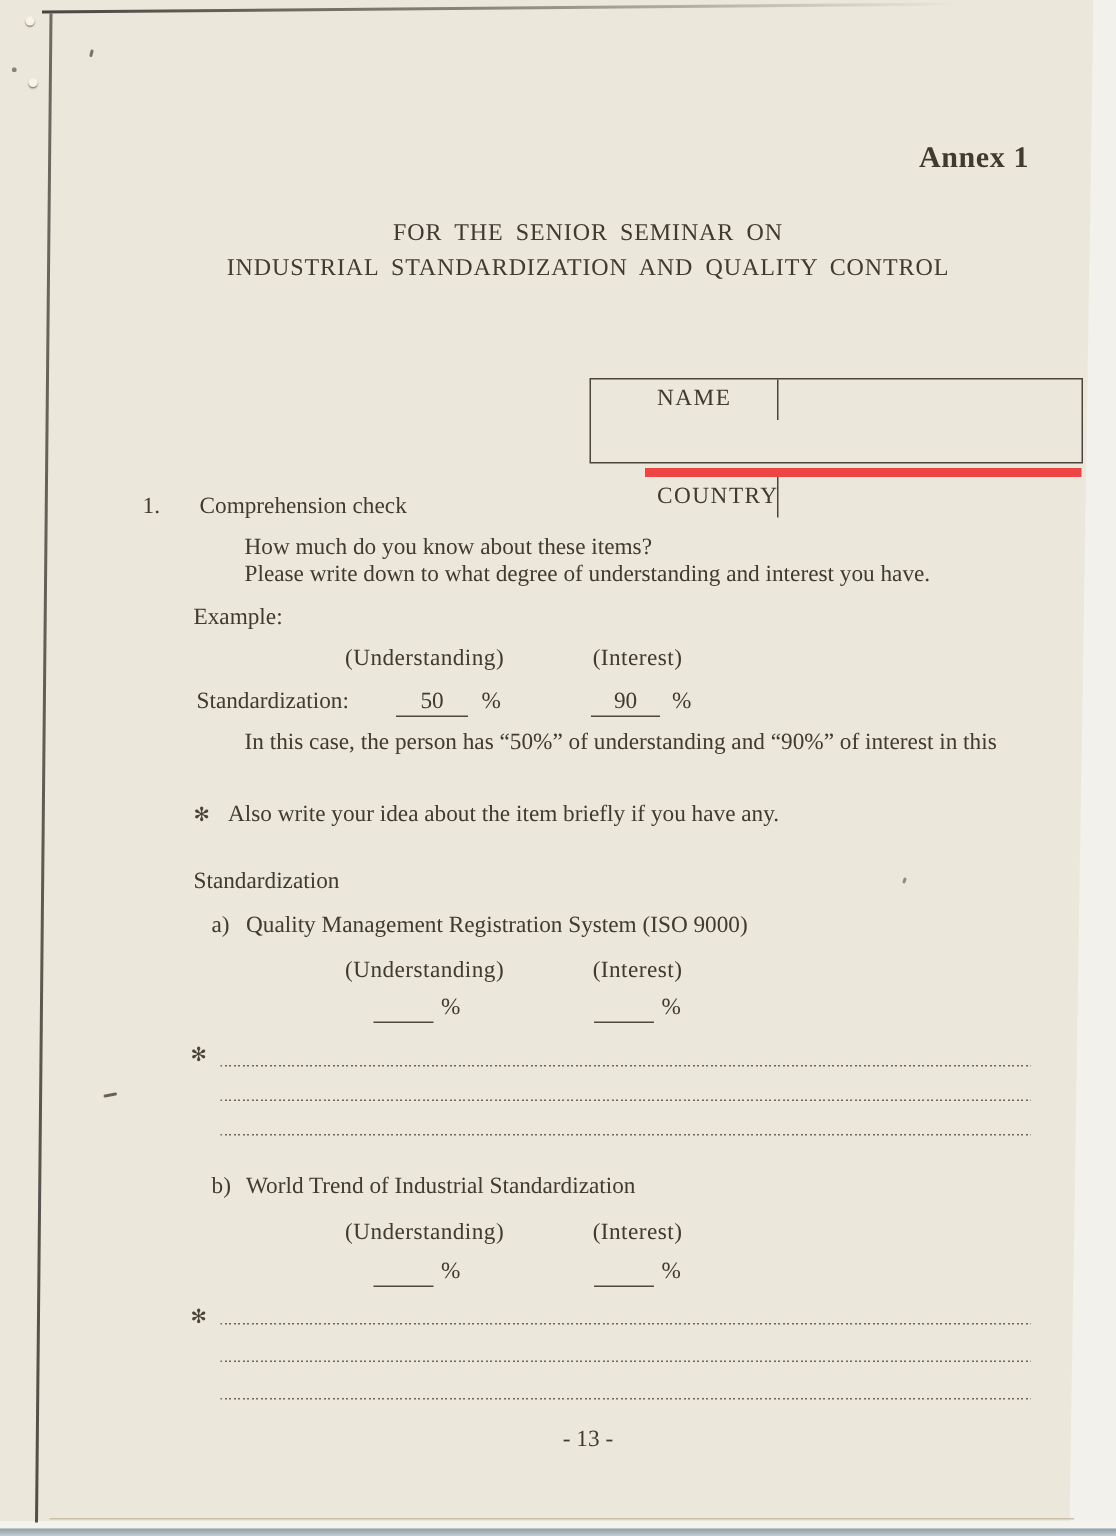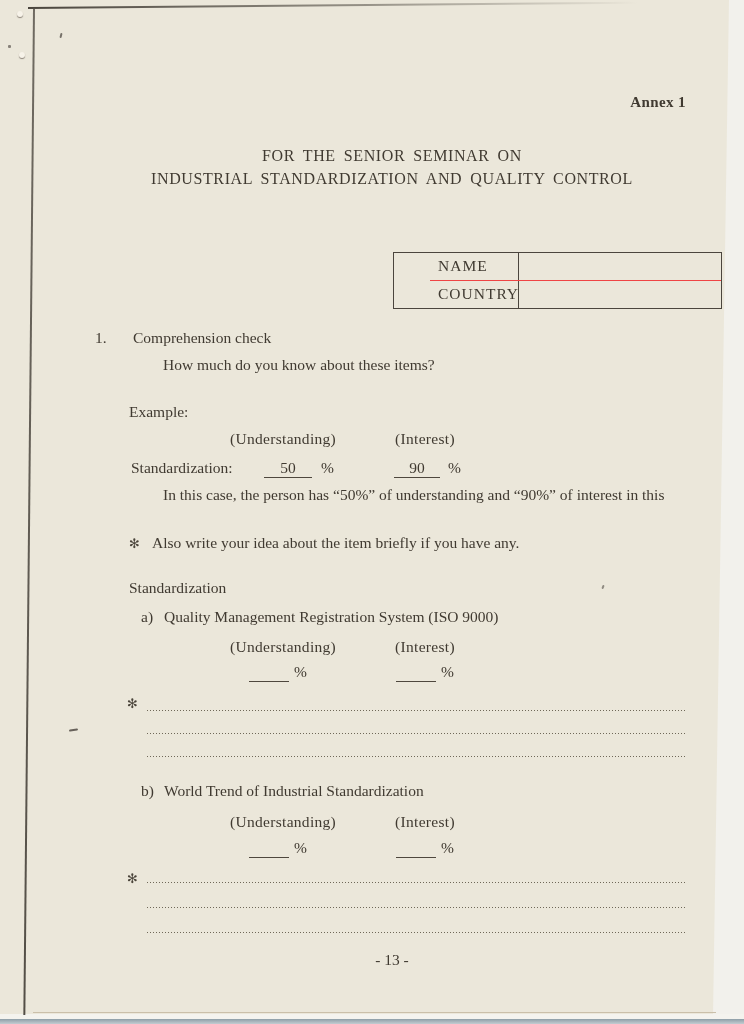--- a/index.html
+++ b/index.html
@@ -37,42 +37,42 @@
     border-bottom:1.3px solid #4e473d;}
   .pct{position:absolute;}
   .mark{position:absolute;font-family:"DejaVu Sans",sans-serif;font-size:13px;color:#4a443a;}
   .dotline{position:absolute;height:2px;
     background-image:repeating-linear-gradient(to right,#6f6858 0,#6f6858 1.2px,transparent 1.2px,transparent 3px);
     background-size:100% 1.4px;background-repeat:no-repeat;}
   
   .info-table{position:absolute;left:393px;top:252px;width:291px;height:55px;
     border:1.5px solid #4b453d;padding-left:36px;}
   .info-row{display:flex;height:27px;}
-  .info-row + .info-row{border-top:1px solid #ef4444;}
+  .info-row + .info-row{border-top:6px solid #ef4444;margin-top:32px;}
   .info-label{width:89px;border-right:1px solid #4b453d;padding:4px 0 0 8px;
     letter-spacing:1px;box-sizing:border-box;}
   .info-value{flex:1;}
 </style>
 </head>
 <body>
 
 <div class="scan-right-strip"></div>
 <div class="scan-bottom-strip"></div>
 <div class="scan-bottom-bar"></div>
 <div class="fold-top"></div>
 <div class="fold-left"></div>
 <div class="fold-bottom"></div>
 <div class="staple" style="left:17px;top:11px;"></div>
 <div class="staple" style="left:19px;top:52px;"></div>
 <div class="speck" style="left:60px;top:33px;width:2px;height:5px;transform:rotate(14deg);opacity:.7;"></div>
 <div class="speck" style="left:8px;top:45px;width:3px;height:3px;opacity:.6;"></div>
 <div class="speck" style="left:69px;top:729px;width:9px;height:2px;transform:rotate(-10deg);opacity:.8;"></div>
 <div class="speck" style="left:602px;top:585px;width:2px;height:4px;transform:rotate(20deg);opacity:.55;"></div>
 
-<div class="abs bold right" style="left:520px;top:94px;width:166px;font-size:15px;letter-spacing:0.4px;">Annex 1</div>
+<div class="abs bold right" style="left:520px;top:94px;width:166px;font-size:20px;letter-spacing:0.4px;">Annex 1</div>
 
 <div class="abs center" style="left:40px;top:145px;width:704px;">
   <div class="title-line">FOR THE SENIOR SEMINAR ON</div>
   <div class="title-line">INDUSTRIAL STANDARDIZATION AND QUALITY CONTROL</div>
 </div>
 
 <div class="info-table">
   <div class="info-row">
     <div class="info-label">NAME</div>
     <div class="info-value"></div>
@@ -81,20 +81,21 @@
     <div class="info-label">COUNTRY</div>
     <div class="info-value"></div>
   </div>
 </div>
 
 <div class="abs" style="left:95px;top:329px;">1.</div>
 <div class="abs" style="left:133px;top:329px;">Comprehension check</div>
 
 <div class="abs" style="left:163px;top:356px;line-height:17.5px;">
   <div>How much do you know about these items?</div>
+  <div>Please write down to what degree of understanding and interest you have.</div>
 </div>
 
 <div class="abs" style="left:129px;top:403px;">Example:</div>
 
 <div class="abs center colhead" style="left:230px;top:430px;width:100px;">(Understanding)</div>
 <div class="abs center colhead" style="left:380px;top:430px;width:90px;">(Interest)</div>
 
 <div class="abs" style="left:131px;top:459px;">Standardization:</div>
 <span class="blank" style="left:264px;top:459px;width:48px;">50</span>
 <span class="pct" style="left:321px;top:459px;">%</span>

